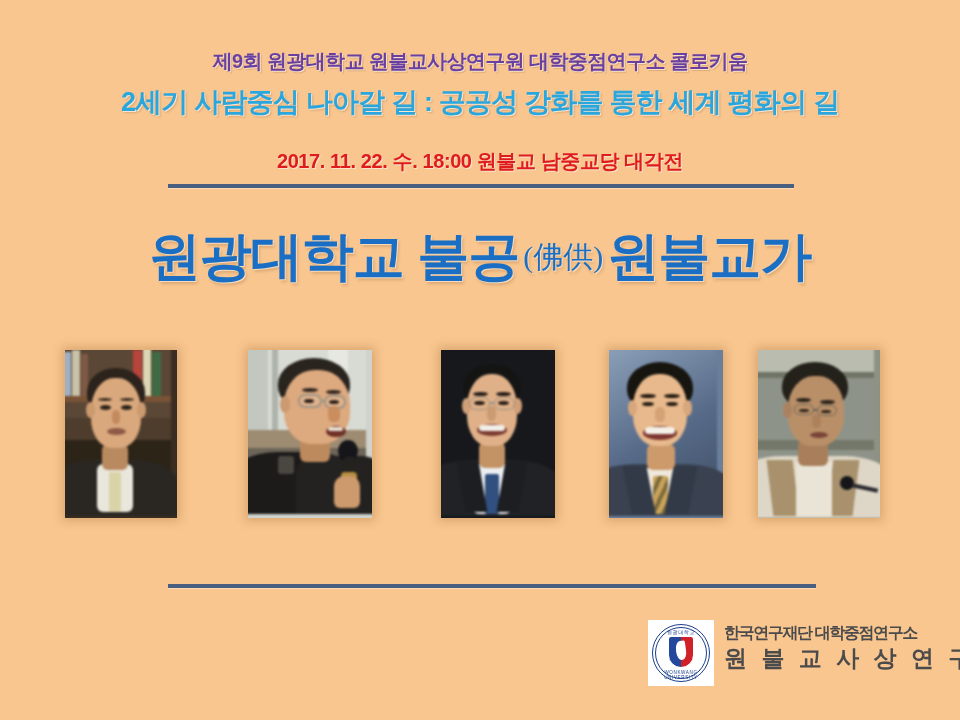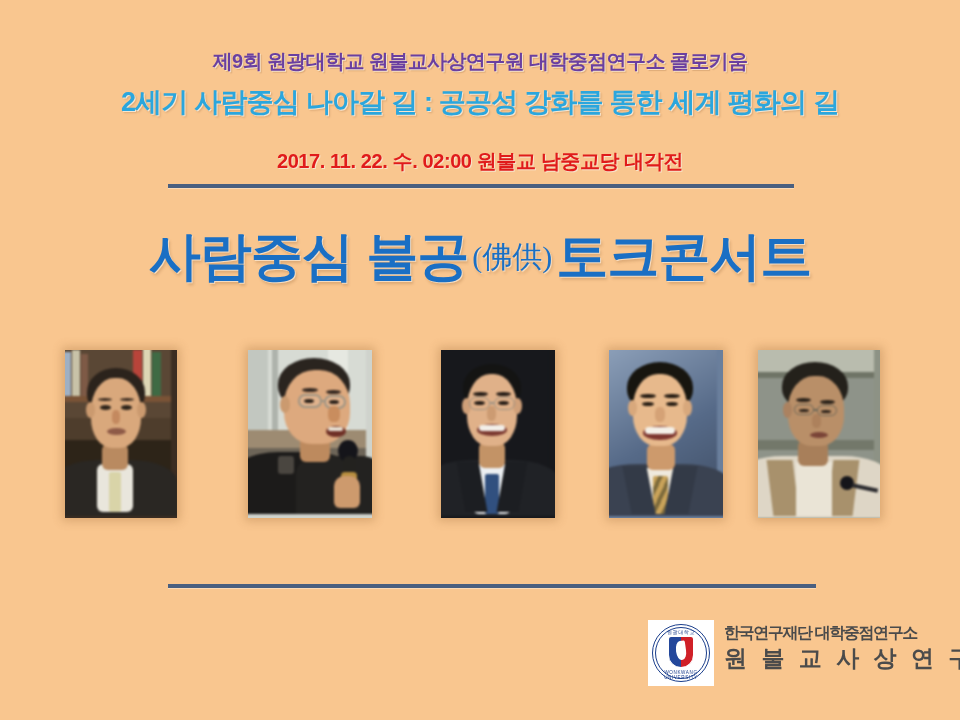--- a/index.html
+++ b/index.html
@@ -196,26 +196,26 @@
 </style>
 </head>
 <body>
 
 <div id="poster">
 
   <div class="hdr-line1">제9회 원광대학교 원불교사상연구원 대학중점연구소 콜로키움</div>
 
   <div class="hdr-line2">2세기 사람중심 나아갈 길 : 공공성 강화를 통한 세계 평화의 길</div>
 
-  <div class="hdr-date">2017. 11. 22. 수. 02:00 원불교 남중교당 대각전</div>
+  <div class="hdr-date">2017. 11. 22. 수. 18:00 원불교 남중교당 대각전</div>
 
   <div class="rule top"></div>
 
   <div class="main-title">
-    <span class="kr">사람중심 불공</span><span class="hanja">(佛供)</span><span class="kr">토크콘서트</span>
+    <span class="kr">원광대학교 불공</span><span class="hanja">(佛供)</span><span class="kr">원불교가</span>
   </div>
 
   <div class="photo" style="left:65px; top:350px; width:112px; height:168px;">
     <div class="scene" style="background:#3b2d22;"></div>
     <div class="blurlayer">
 
       <div style="position:absolute;left:0;top:0;width:112px;height:74px;background:#5a4735;"></div>
       <div style="position:absolute;left:2px;top:8px;width:10px;height:44px;background:#9fb0c4;"></div>
       <div style="position:absolute;left:13px;top:6px;width:8px;height:46px;background:#c8c2a8;"></div>
       <div style="position:absolute;left:22px;top:10px;width:7px;height:42px;background:#7e5a46;"></div>

